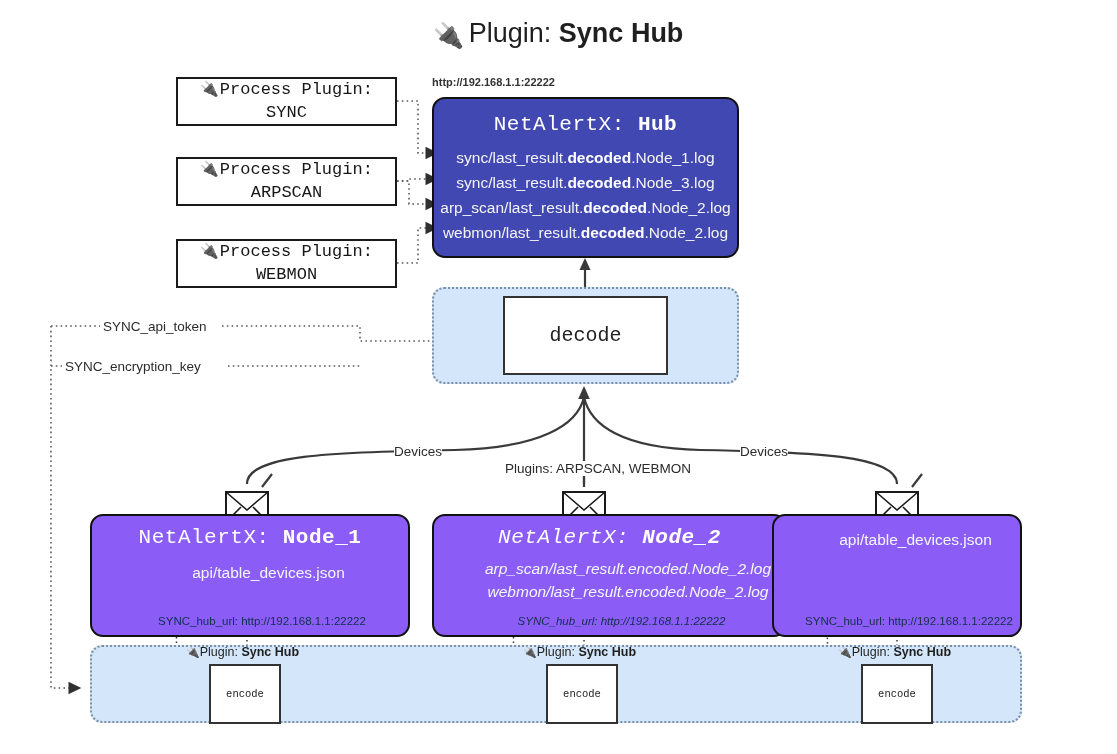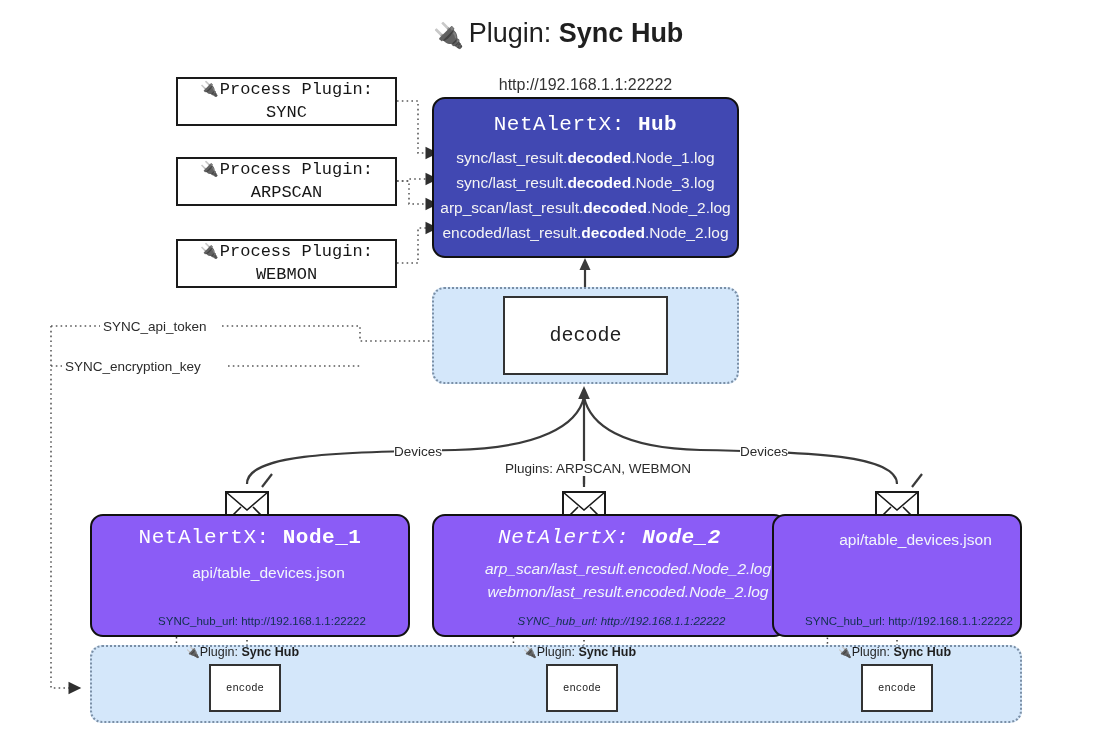--- a/index.html
+++ b/index.html
@@ -18,38 +18,38 @@
   .procbox{background:#fff;border:2px solid #1a1a1a;
            font-family:"Liberation Mono",monospace;font-size:17px;color:#161616;
            display:flex;flex-direction:column;align-items:center;justify-content:center;
            line-height:1.35;}
   .procbox .l1{white-space:nowrap;}
   .procbox .l1 .plug{font-family:"DejaVu Sans",sans-serif;font-size:15px;margin-right:1px;}
 
   
   #hub{left:432px;top:97px;width:307px;height:161px;background:#4148b2;
        border:2.5px solid #111;border-radius:13px;color:#fff;}
-  #huburl{left:432px;top:76px;width:307px;text-align:center;font-size:16px;font-weight:normal;color:#333;}
+  #huburl{left:432px;top:76px;width:307px;font-size:11px;font-weight:bold;color:#333;}
   #hubtitle{margin-top:14px;text-align:center;font-family:"Liberation Mono",monospace;
             font-size:21px;letter-spacing:.5px;}
   #hubtitle .b{font-weight:bold;}
   .hubline{font-size:15.5px;color:#f4f4f4;text-align:center;line-height:1.62;white-space:nowrap;}
   .hubline .b{font-weight:bold;color:#fff;}
   #hublines{margin-top:9px;}
 
   
   .lightbox{background:#d4e7fa;border:2px dotted #7a8fa6;border-radius:12px;}
   #decodewrap{left:432px;top:287px;width:307px;height:97px;}
   #botwrap{left:90px;top:645px;width:932px;height:78px;}
 
   
   .wbox{background:#fff;border:2px solid #333;display:flex;align-items:center;justify-content:center;
         font-family:"Liberation Mono",monospace;color:#222;}
   #decode{left:503px;top:296px;width:165px;height:79px;font-size:20px;}
-  .encode{width:72px;height:48px;font-size:10.5px;font-family:Liberation Mono, monospace;}
+  .encode{width:72px;height:60px;font-size:10.5px;font-family:Liberation Mono, monospace;}
   #enc1{left:209px;top:664px;}
   #enc2{left:546px;top:664px;}
   #enc3{left:861px;top:664px;}
   .enclbl{font-size:12.5px;color:#1f1f1f;white-space:nowrap;}
   .enclbl .b{font-weight:bold;}
   .enclbl .plug{font-family:"DejaVu Sans",sans-serif;font-size:11px;}
   #encl1{left:186px;top:645px;}
   #encl2{left:523px;top:645px;}
   #encl3{left:838px;top:645px;}
 
@@ -177,21 +177,21 @@
   <div class="abs" id="huburl">http://192.168.1.1:22222</div>
   <div class="abs" id="hub">
     <div id="hubtitle">
       <span>NetAlertX:</span>
       <span class="b">Hub</span>
     </div>
     <div id="hublines">
       <div class="hubline"><span>sync/last_result.</span><span class="b">decoded</span><span>.Node_1.log</span></div>
       <div class="hubline"><span>sync/last_result.</span><span class="b">decoded</span><span>.Node_3.log</span></div>
       <div class="hubline"><span>arp_scan/last_result.</span><span class="b">decoded</span><span>.Node_2.log</span></div>
-      <div class="hubline"><span>encoded/last_result.</span><span class="b">decoded</span><span>.Node_2.log</span></div>
+      <div class="hubline"><span>webmon/last_result.</span><span class="b">decoded</span><span>.Node_2.log</span></div>
     </div>
   </div>
 
   <div class="abs lightbox" id="decodewrap"></div>
   <div class="abs wbox" id="decode">decode</div>
 
   <div class="abs edgelbl" id="lbl-dev-l">Devices</div>
   <div class="abs edgelbl" id="lbl-dev-r">Devices</div>
   <div class="abs edgelbl" id="lbl-plugins">Plugins: ARPSCAN, WEBMON</div>
   <div class="abs edgelbl" id="lbl-apitok">SYNC_api_token</div>

